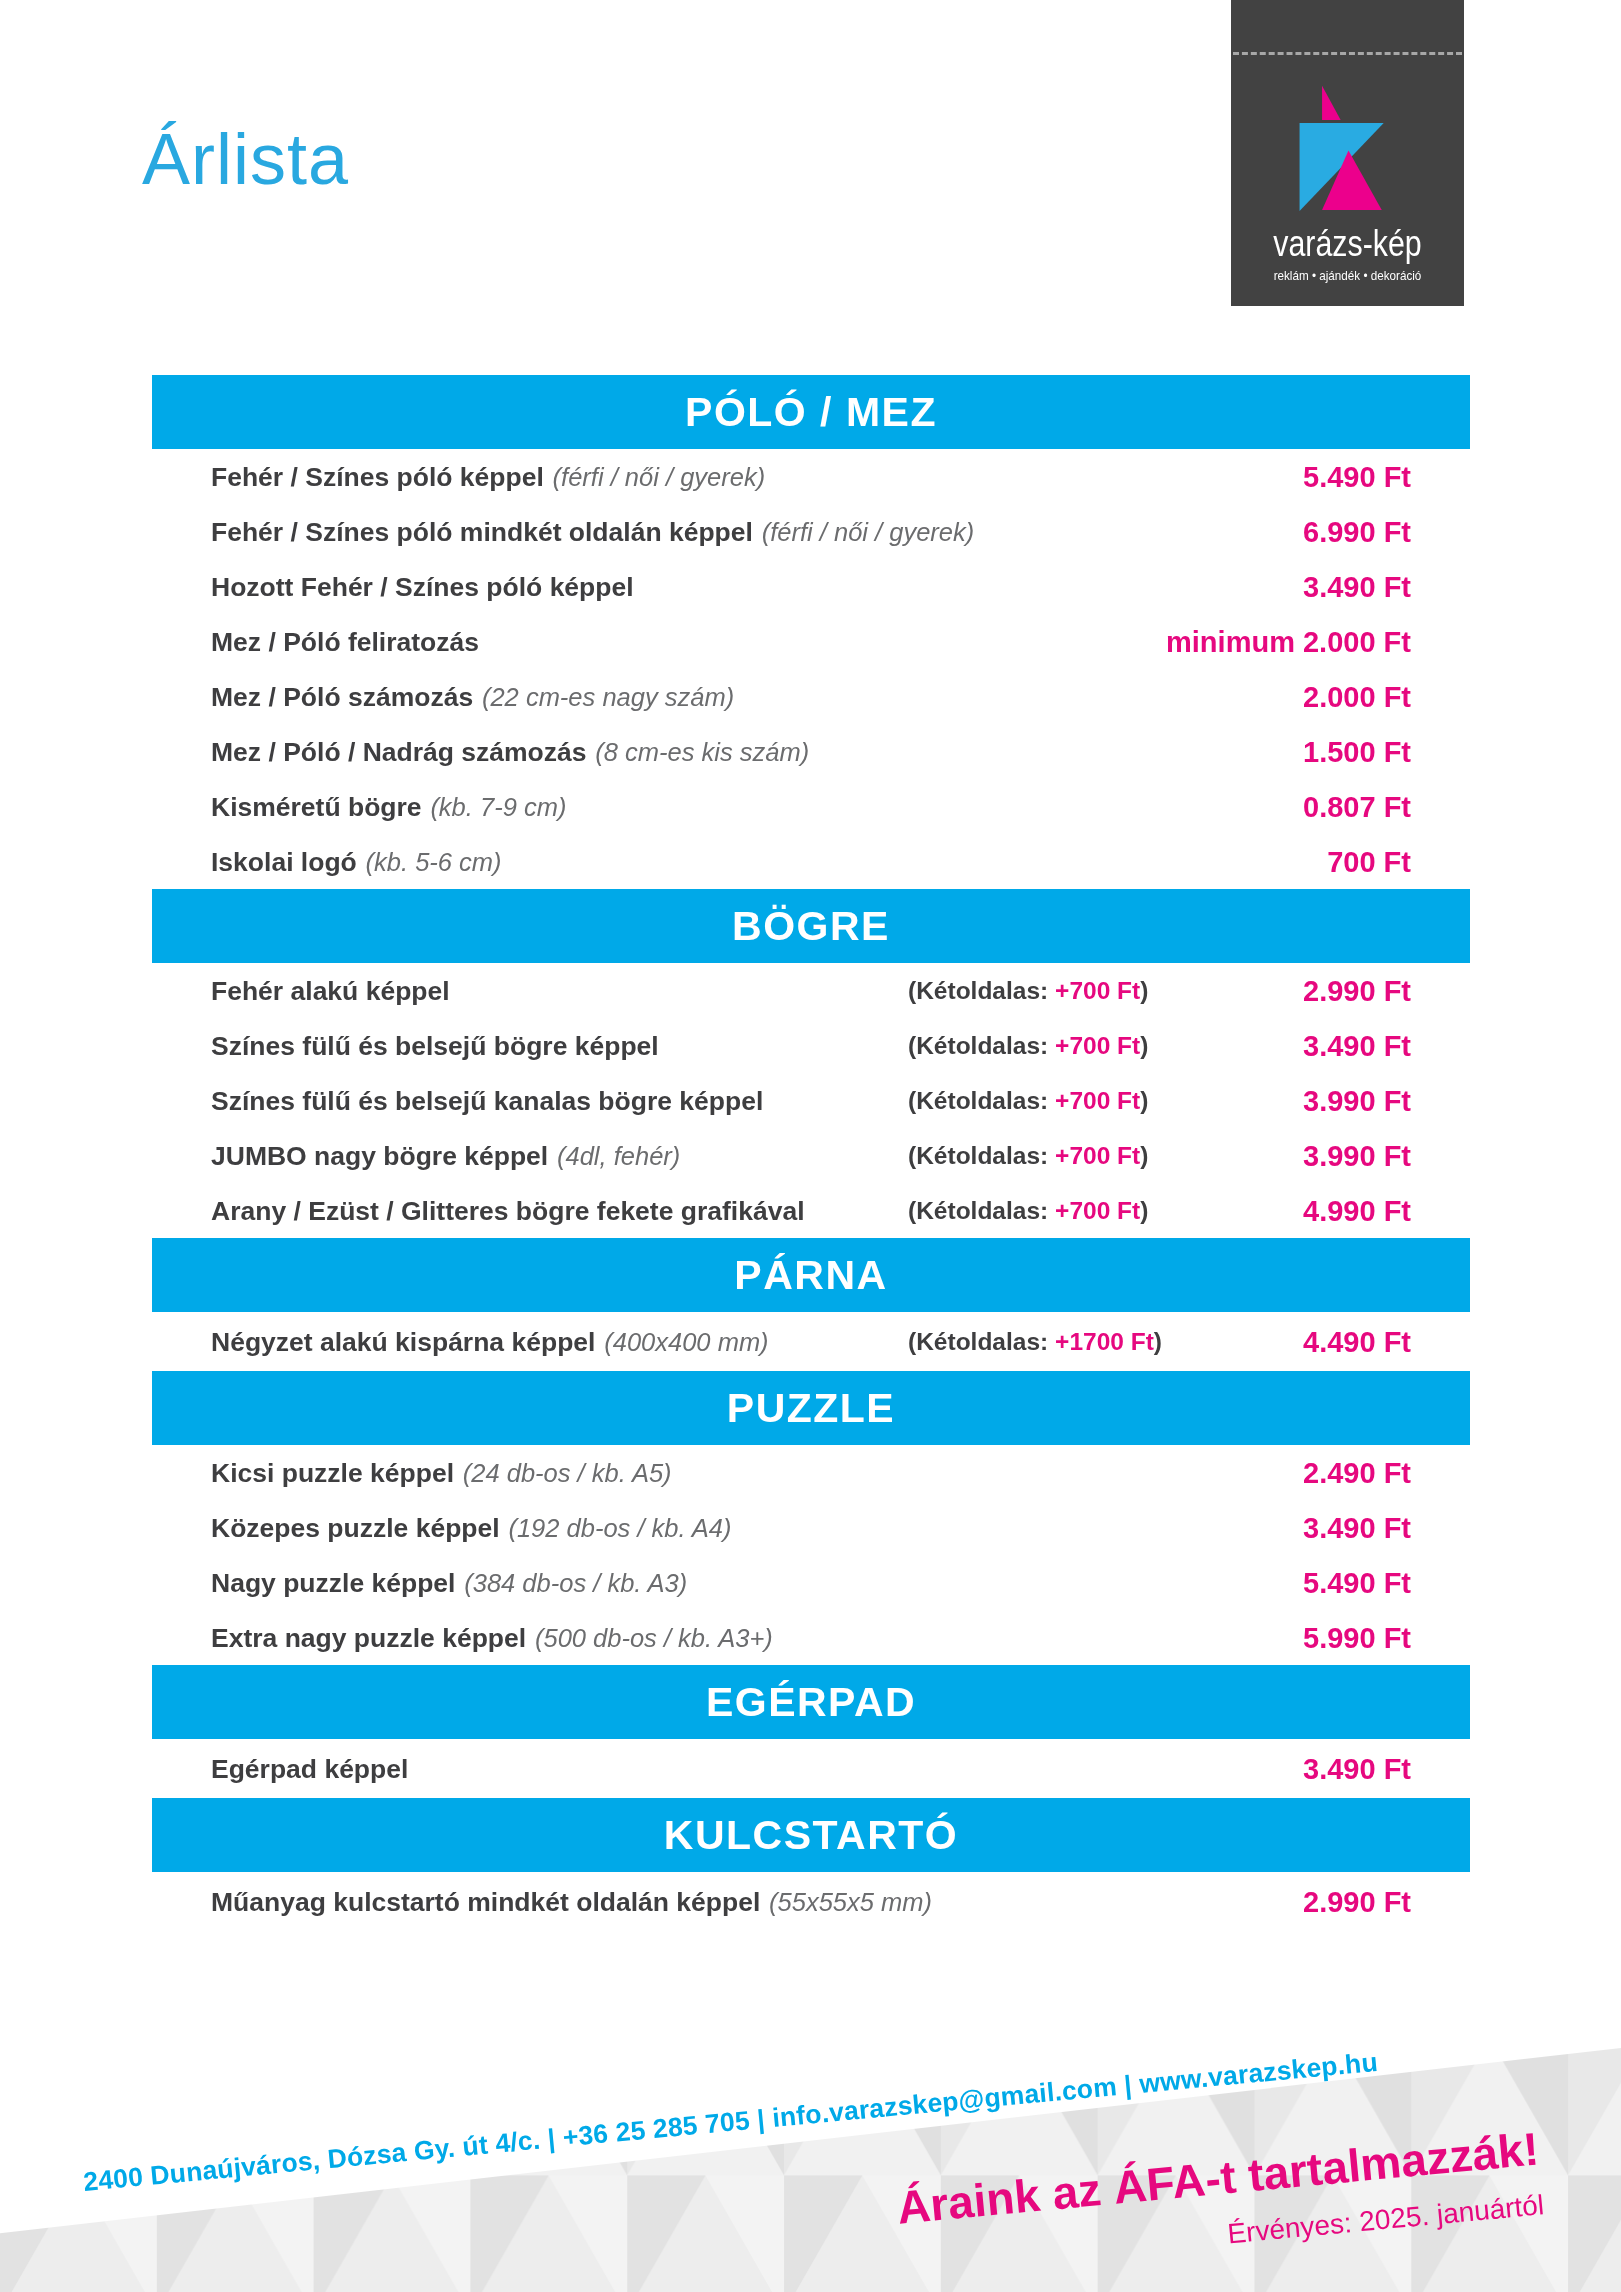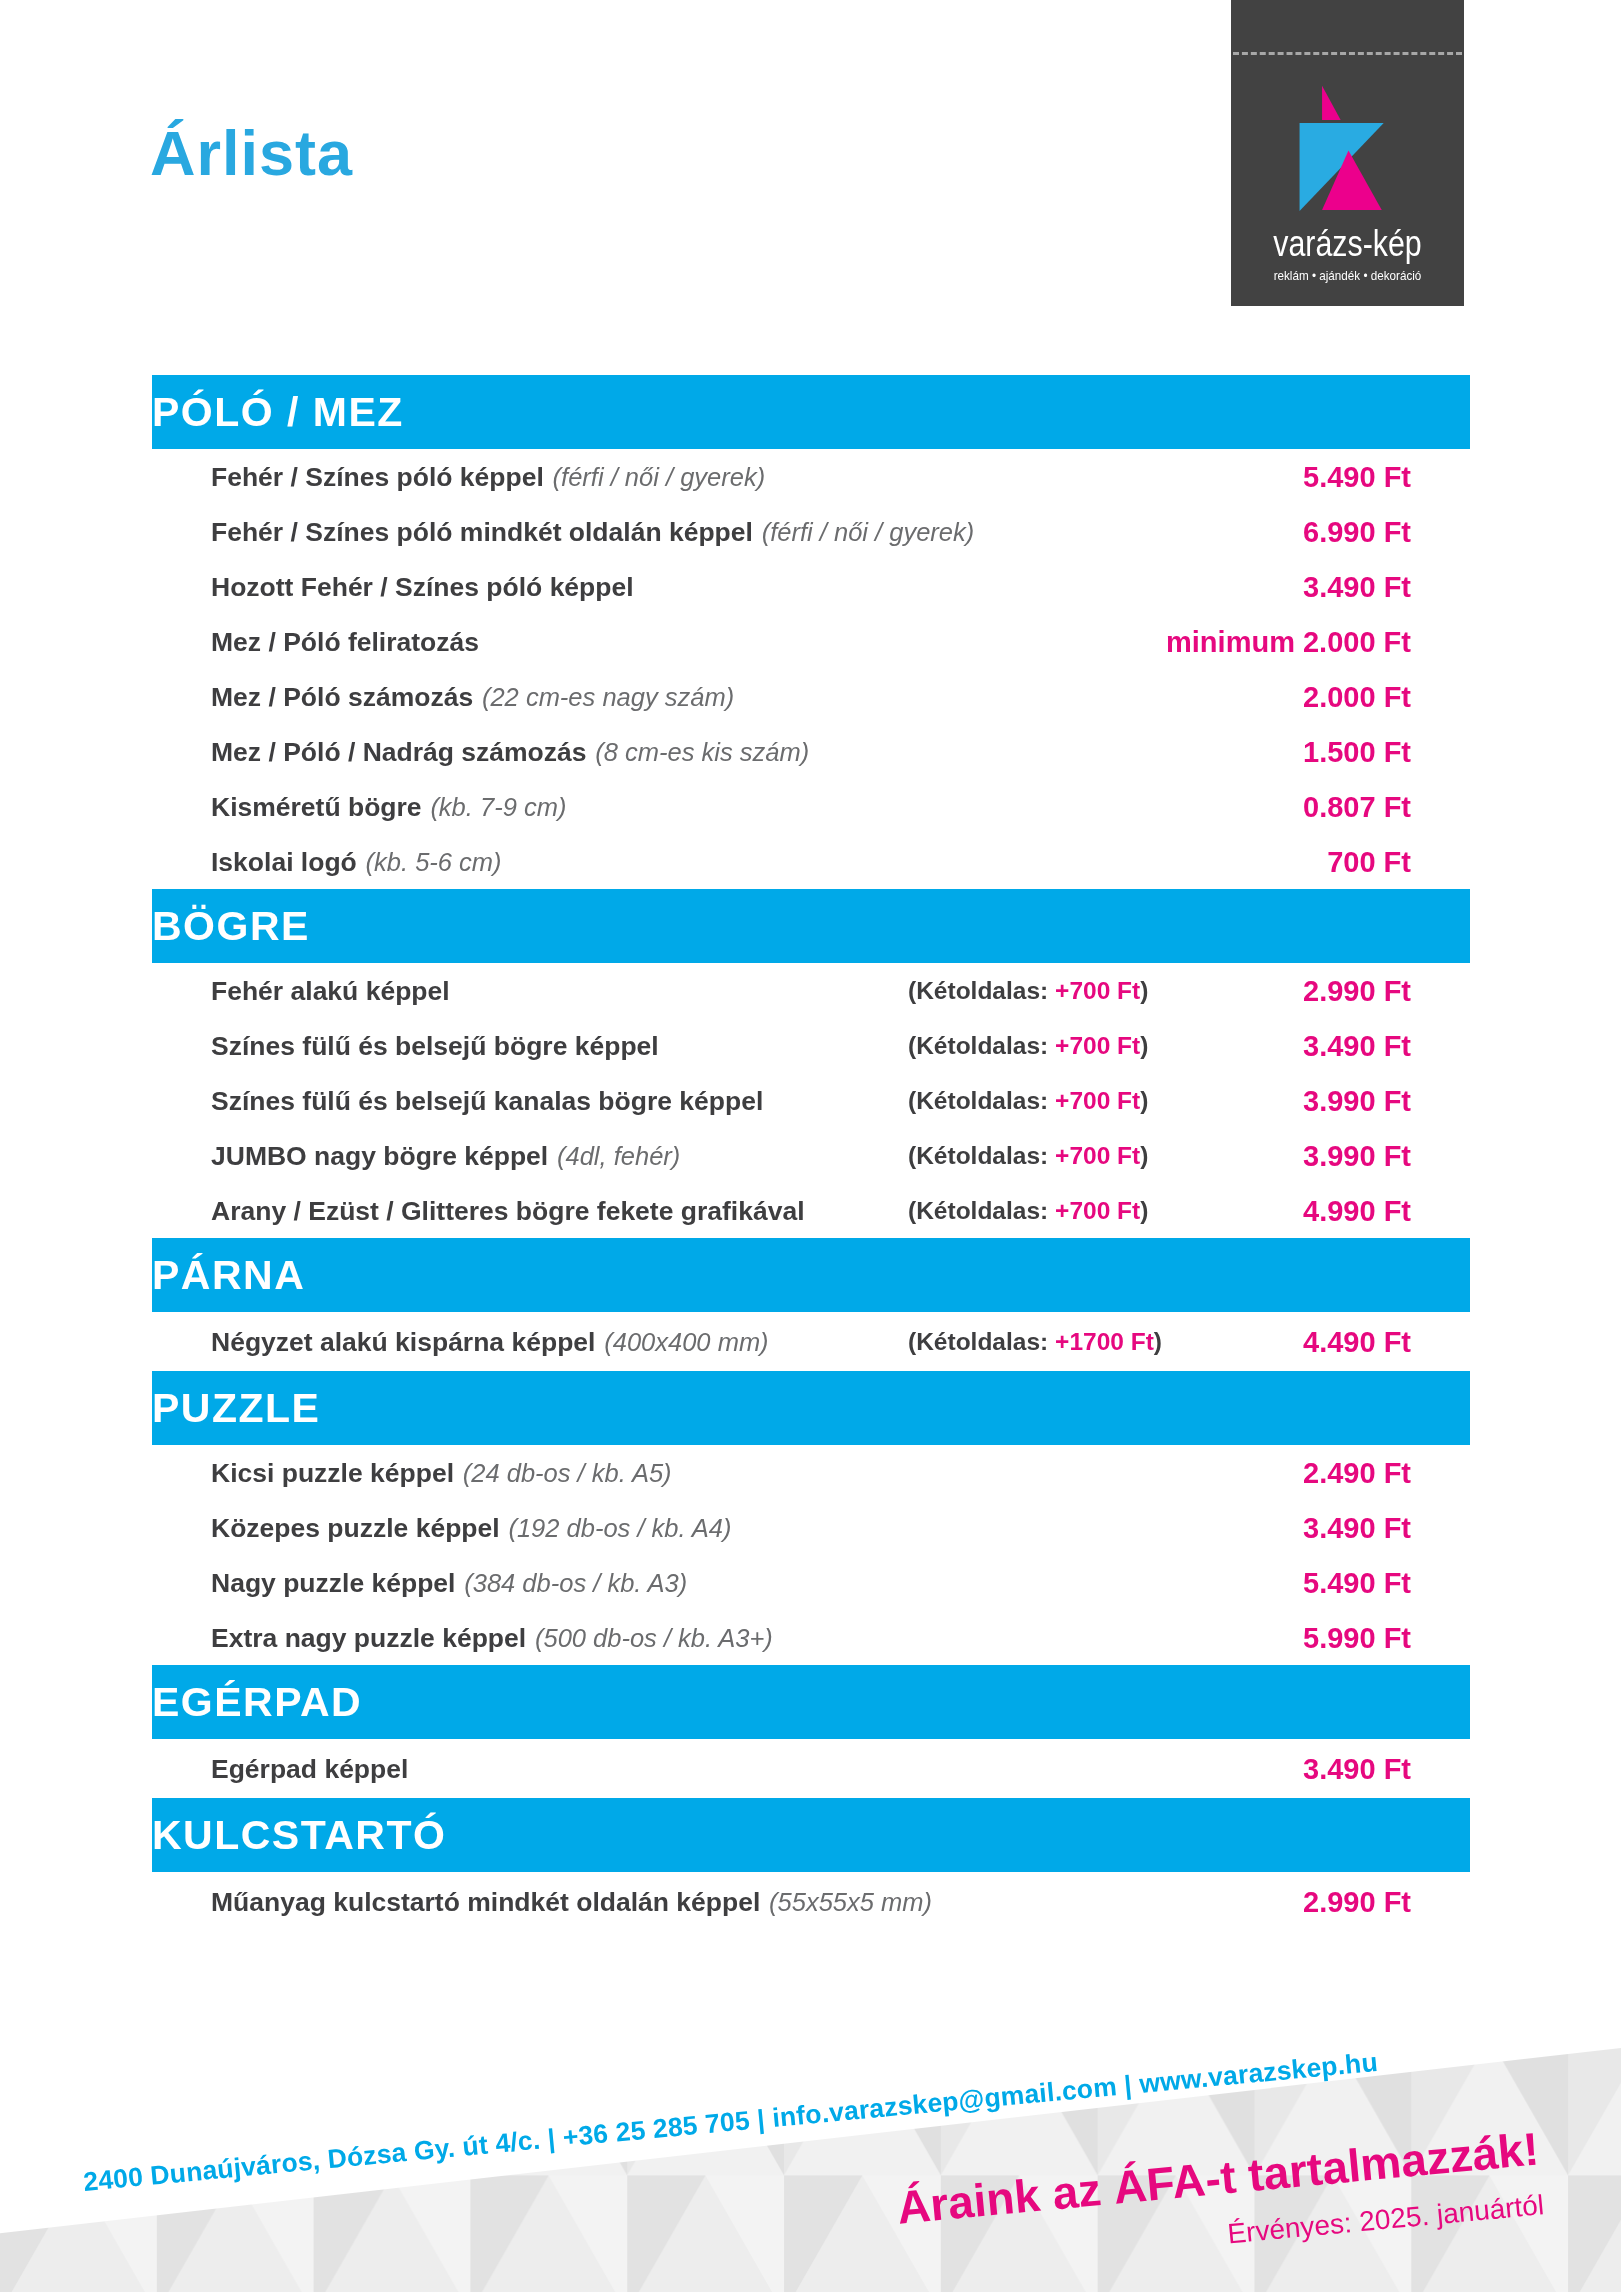--- a/index.html
+++ b/index.html
@@ -11,22 +11,22 @@
     --brand-bg:#424242;
   }
   html,body{margin:0;padding:0;background:#888;}
   .page{
     position:relative;width:1621px;height:2293px;margin:0 auto;
     background:#ffffff;overflow:hidden;
     font-family:"Liberation Sans", sans-serif;
   }
   
   .page-title{
-    position:absolute;left:150px;top:116px;
-    font-size:63px;font-weight:bold;color:var(--title-blue);
+    position:absolute;left:142px;top:116px;
+    font-size:72px;font-weight:normal;color:var(--title-blue);
     letter-spacing:1px;line-height:1.2;
   }
   .brand-box{
     position:absolute;left:1231px;top:0;width:233px;height:306px;
     background:var(--brand-bg);
     text-decoration:underline;
   }
   .brand-dash{
     position:absolute;left:2px;right:2px;top:52px;height:0;
     border-top:3.9px dashed #A7A7A7;
@@ -38,21 +38,21 @@
     transform:scaleX(0.82);letter-spacing:0;line-height:1.05;
   }
   .brand-tagline{
     position:absolute;top:269px;left:0;width:100%;text-align:center;
     color:#ffffff;font-size:12.7px;font-weight:400;transform:scaleX(0.92);
   }
   
   .content{position:absolute;left:152px;top:375px;width:1318px;}
   .section-header{
     height:74px;background:var(--accent-blue);
-    display:flex;align-items:center;box-sizing:border-box;
+    display:flex;align-items:center;box-sizing:border-box;justify-content:center;
   }
   .section-title{
     color:#ffffff;font-size:41px;font-weight:bold;letter-spacing:1.5px;
   }
   .row{position:relative;height:55px;}
   .section-rows .row:only-child{height:59px;}
   .row-name-wrap{
     position:absolute;left:59px;top:50%;transform:translateY(-50%);
     white-space:nowrap;font-size:26.5px;color:var(--dark-text);
   }

